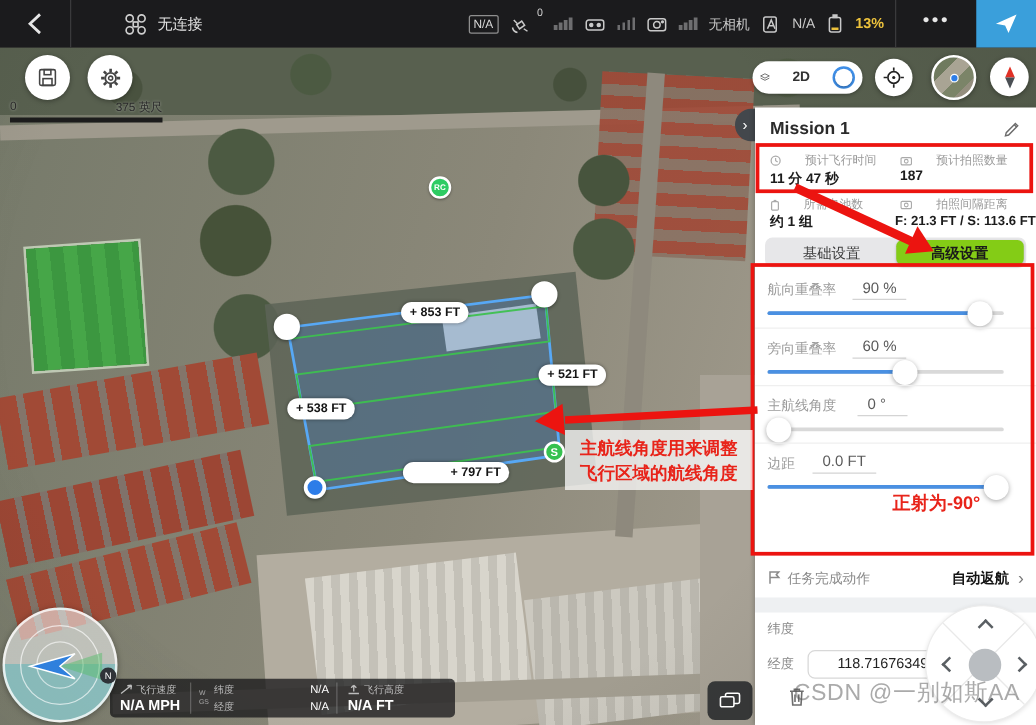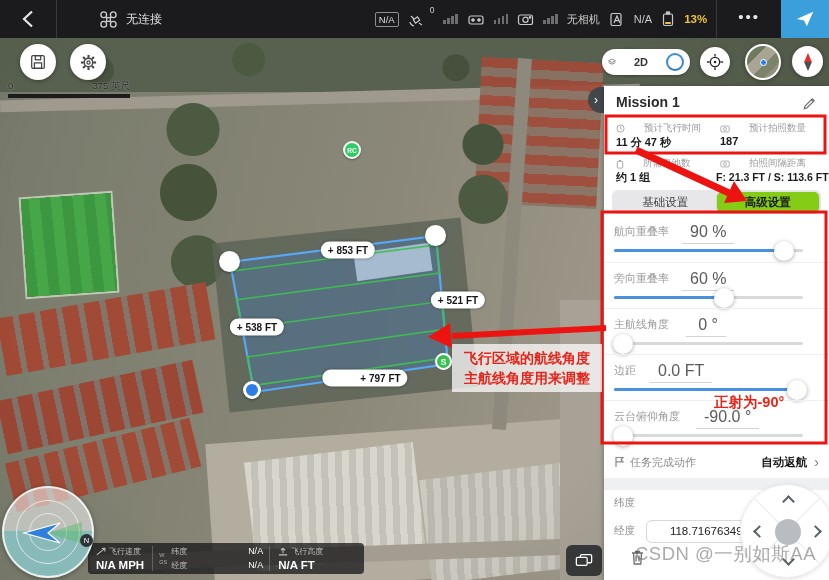--- a/index.html
+++ b/index.html
@@ -111,21 +111,21 @@
   #p-edit { right:12px; top:10px; }
   .st-label { position:absolute; font-size:9.5px; color:#9a9a9a; display:flex; align-items:center; gap:19px; white-space:nowrap; }
   .st-value { position:absolute; font-size:11px; font-weight:bold; color:#1c1c1c; white-space:nowrap; }
   .st-value.small { font-size:10.5px; }
   #tabs { position:absolute; left:8px; top:104px; width:209px; height:24px; background:#e7e7e9; border-radius:6px; display:flex; padding:2px; }
   .seg { flex:1; border-radius:5px; font-size:11.5px; color:#3c3c3c; display:flex; align-items:center; justify-content:center; }
   .seg.active { background:#84cc16; font-weight:bold; color:#1a1a1a; box-shadow:0 1px 2px rgba(0,0,0,.2); }
   .srow { position:absolute; left:0; width:225px; height:46px; border-top:1px solid #efefef; }
   .sr0{top:130px;border-top:none}.sr1{top:176px}.sr2{top:222px}.sr3{top:268px}.sr4{top:314px}
   .s-label { position:absolute; left:10px; top:8px; font-size:11px; color:#9b9b9b; }
-  .s-val { position:absolute; top:6px; font-size:16px; color:#5a5a5a; border-bottom:1px solid #d4d4d4; padding:1px 8px 2px; min-width:40px; text-align:right; }
+  .s-val { position:absolute; top:6px; font-size:12px; color:#5a5a5a; border-bottom:1px solid #d4d4d4; padding:1px 8px 2px; min-width:40px; text-align:left; }
   .sv0{left:78px}.sv1{left:78px}.sv2{left:82px}.sv3{left:46px}.sv4{left:92px}
   .slider { position:absolute; left:10px; top:33px; width:189px; height:3px; border-radius:2px; background:#d9d9d9; }
   .sl-fill { position:relative; height:3px; border-radius:2px; background:#4a90e2; }
   .sl-thumb { position:absolute; right:-10px; top:-8.5px; width:20px; height:20px; border-radius:50%; background:#fff; box-shadow:0 1px 4px rgba(0,0,0,.35); }
   #finish-row { position:absolute; left:0; top:362px; width:225px; height:28px; display:flex; align-items:center; padding:0 10px; gap:5px; }
   #finish-row .fl { font-size:11px; color:#8a8a8a; }
   #finish-row .fv { margin-left:auto; font-size:11.5px; font-weight:bold; color:#161616; }
   #finish-row .chev { font-size:14px; color:#777; margin-left:2px; }
   #band { position:absolute; left:0; top:392px; width:225px; height:12px; background:#eef0f2; }
   .coord-row { position:absolute; left:0; width:225px; height:26px; display:flex; align-items:center; padding-left:10px; gap:6px; }
@@ -479,29 +479,20 @@
   </div>
   <div class="srow sr3">
     <div class="s-label">边距</div>
     <div class="s-val sv3">0.0 FT</div>
     <div class="slider">
         <div class="sl-fill" style="width: 97%;">
           <div class="sl-thumb"></div>
         </div>
       </div>
   </div>
-  <div class="srow sr4">
-    <div class="s-label">云台俯仰角度</div>
-    <div class="s-val sv4">-90.0 °</div>
-    <div class="slider">
-        <div class="sl-fill" style="width: 5%;">
-          <div class="sl-thumb"></div>
-        </div>
-      </div>
-  </div>
 
   <div id="finish-row">
     <svg width="11" height="12" viewBox="0 0 11 12">
         <path d="M2 11 V1.5 h7 l-2 2.2 2 2.2 H2" fill="none" stroke="#8a8a8a" stroke-width="1.2"></path>
       </svg>
     <span class="fl">任务完成动作</span>
     <span class="fv">自动返航</span>
     <span class="chev">›</span>
   </div>
   <div id="band"></div>
@@ -538,17 +529,17 @@
 <svg id="red-svg" viewBox="0 0 829 580">
   <rect x="606" y="116" width="219" height="37" fill="none" stroke="#ec1410" stroke-width="3"></rect>
   <rect x="602" y="212" width="224" height="231" fill="none" stroke="#ec1410" stroke-width="3"></rect>
   <line x1="636" y1="150" x2="729" y2="193" stroke="#ec1410" stroke-width="7"></line>
   <polygon points="747,201 724,203 734,181" fill="#ec1410"></polygon>
   <line x1="606" y1="328" x2="452" y2="336" stroke="#ec1410" stroke-width="6"></line>
   <polygon points="428,337 452,348 450,323" fill="#ec1410"></polygon>
 </svg>
 
 <div id="tipbox">
+  <span>主航线角度用来调整</span>
   <span>飞行区域的航线角度</span>
-  <span>主航线角度用来调整</span>
 </div>
 <div id="gnote">正射为-90°</div>
 <div id="wmark">CSDN @一别如斯AA</div>
 
 </body></html>

